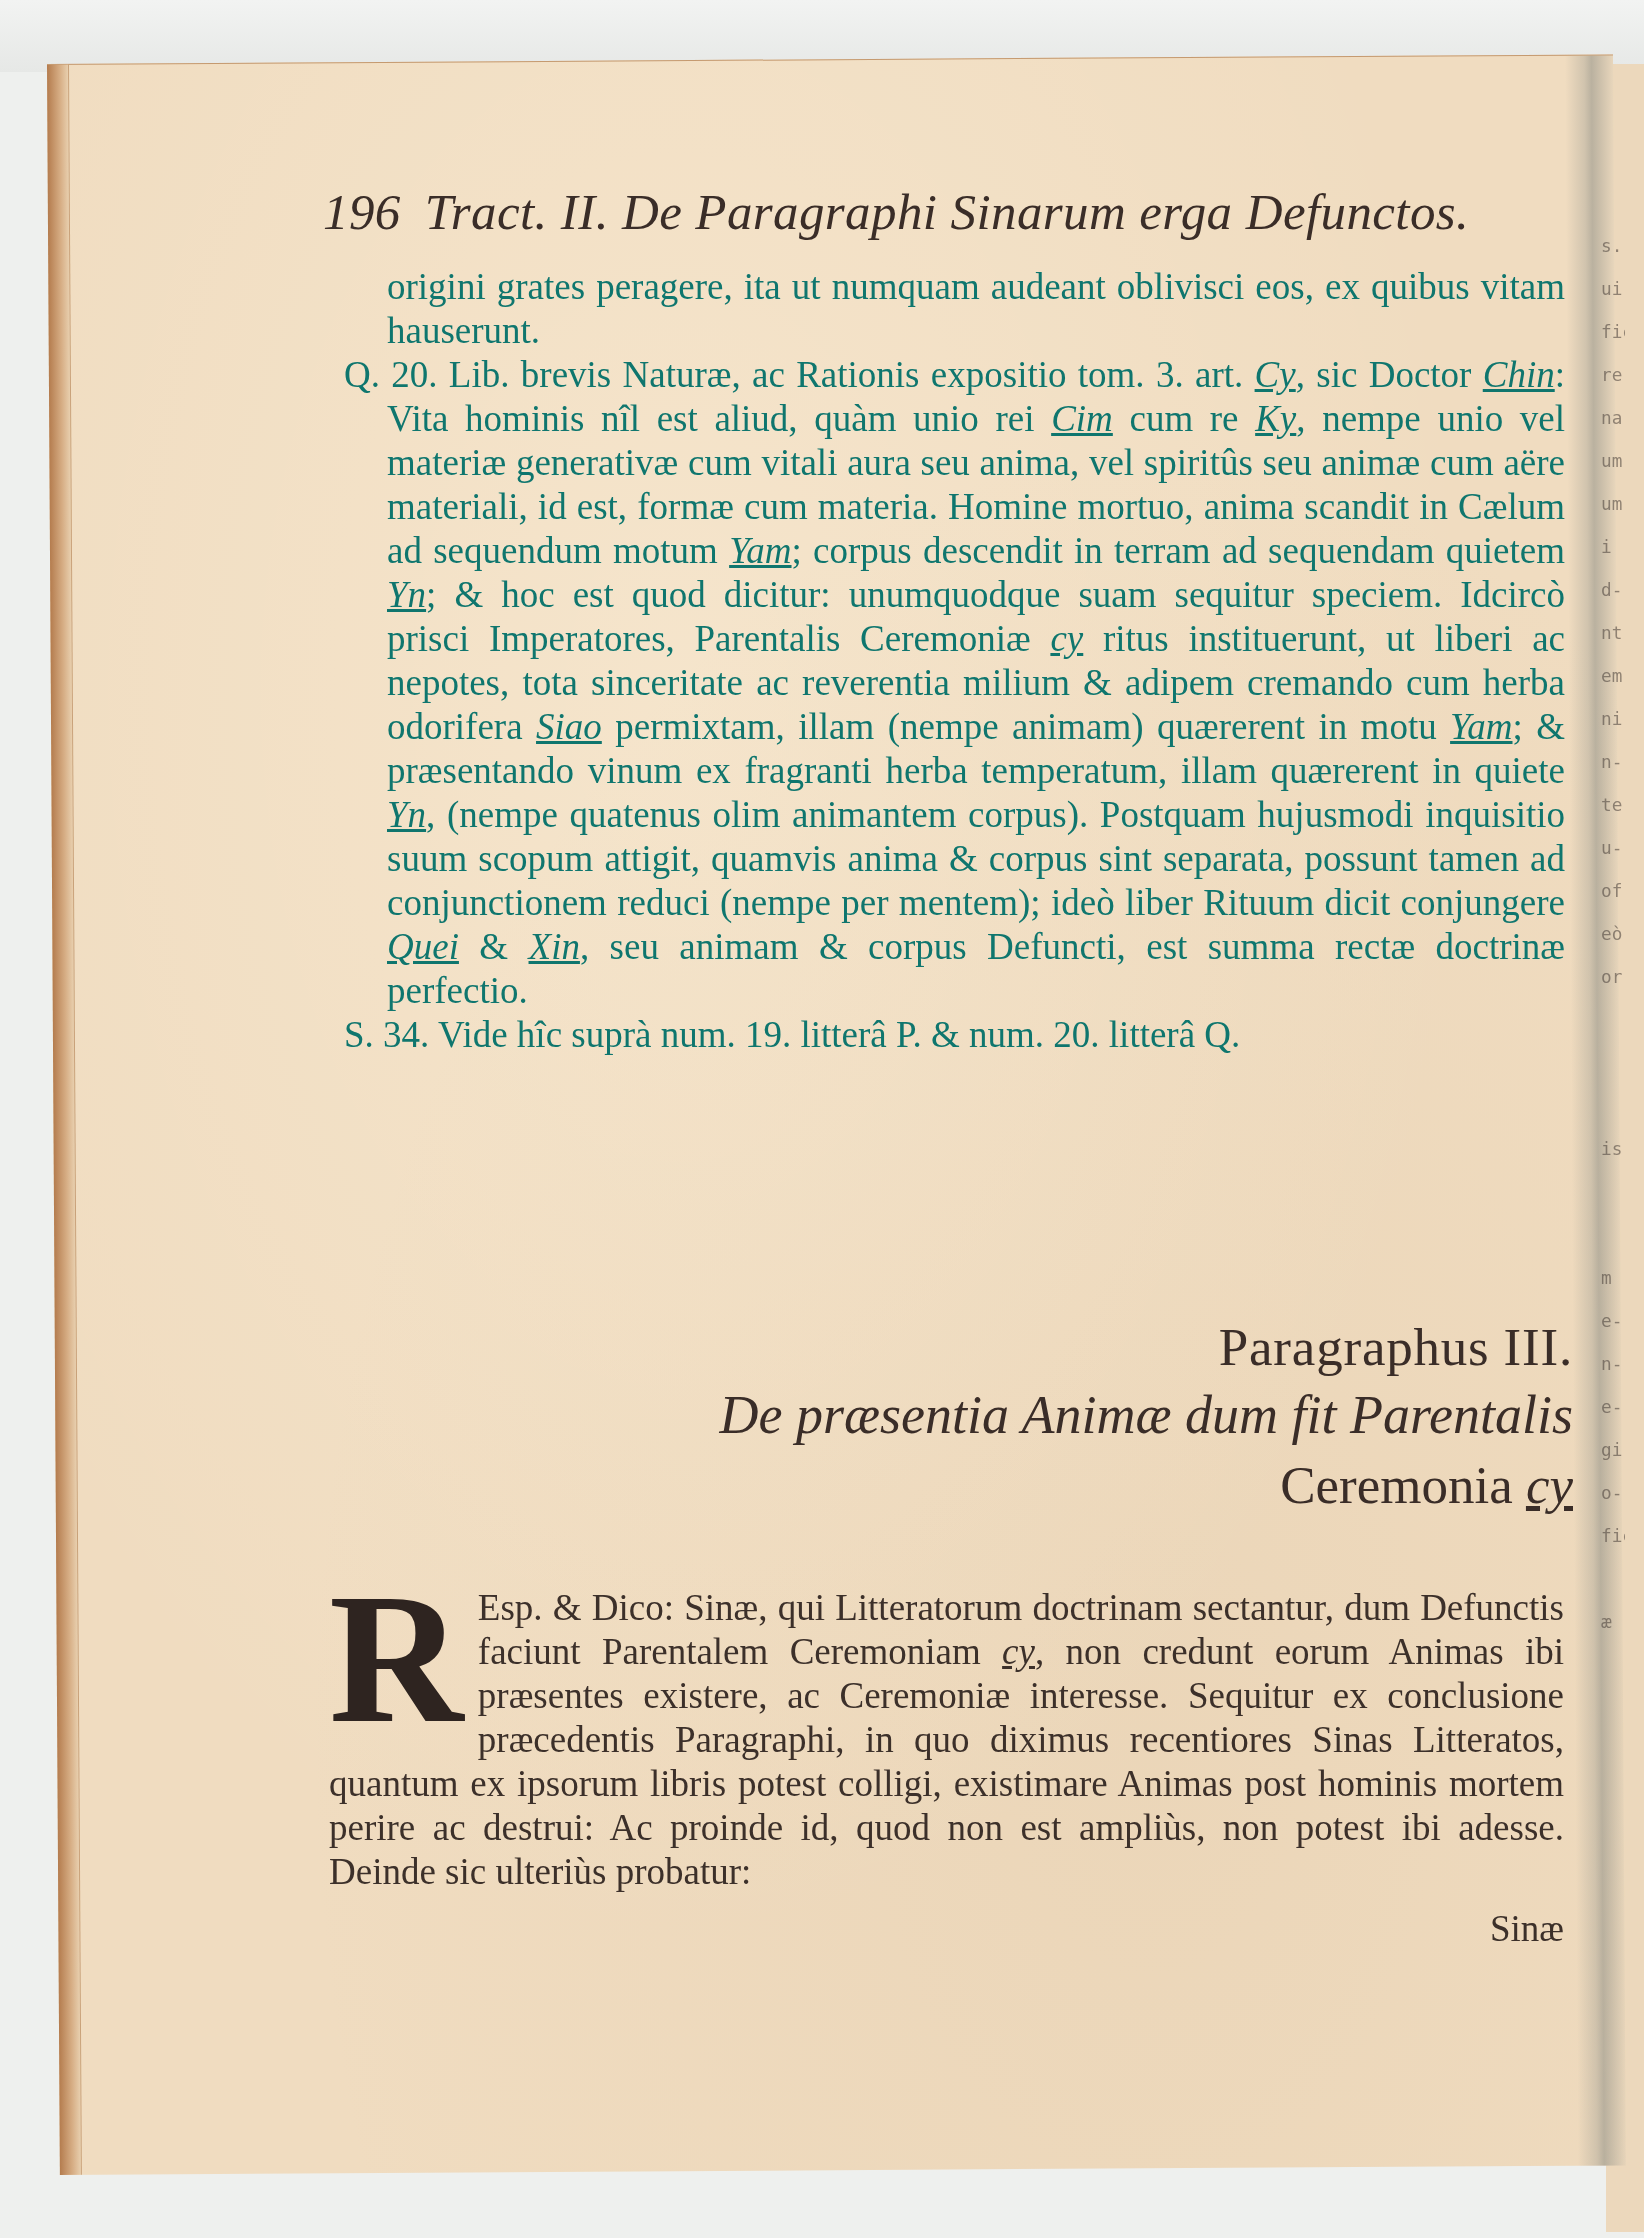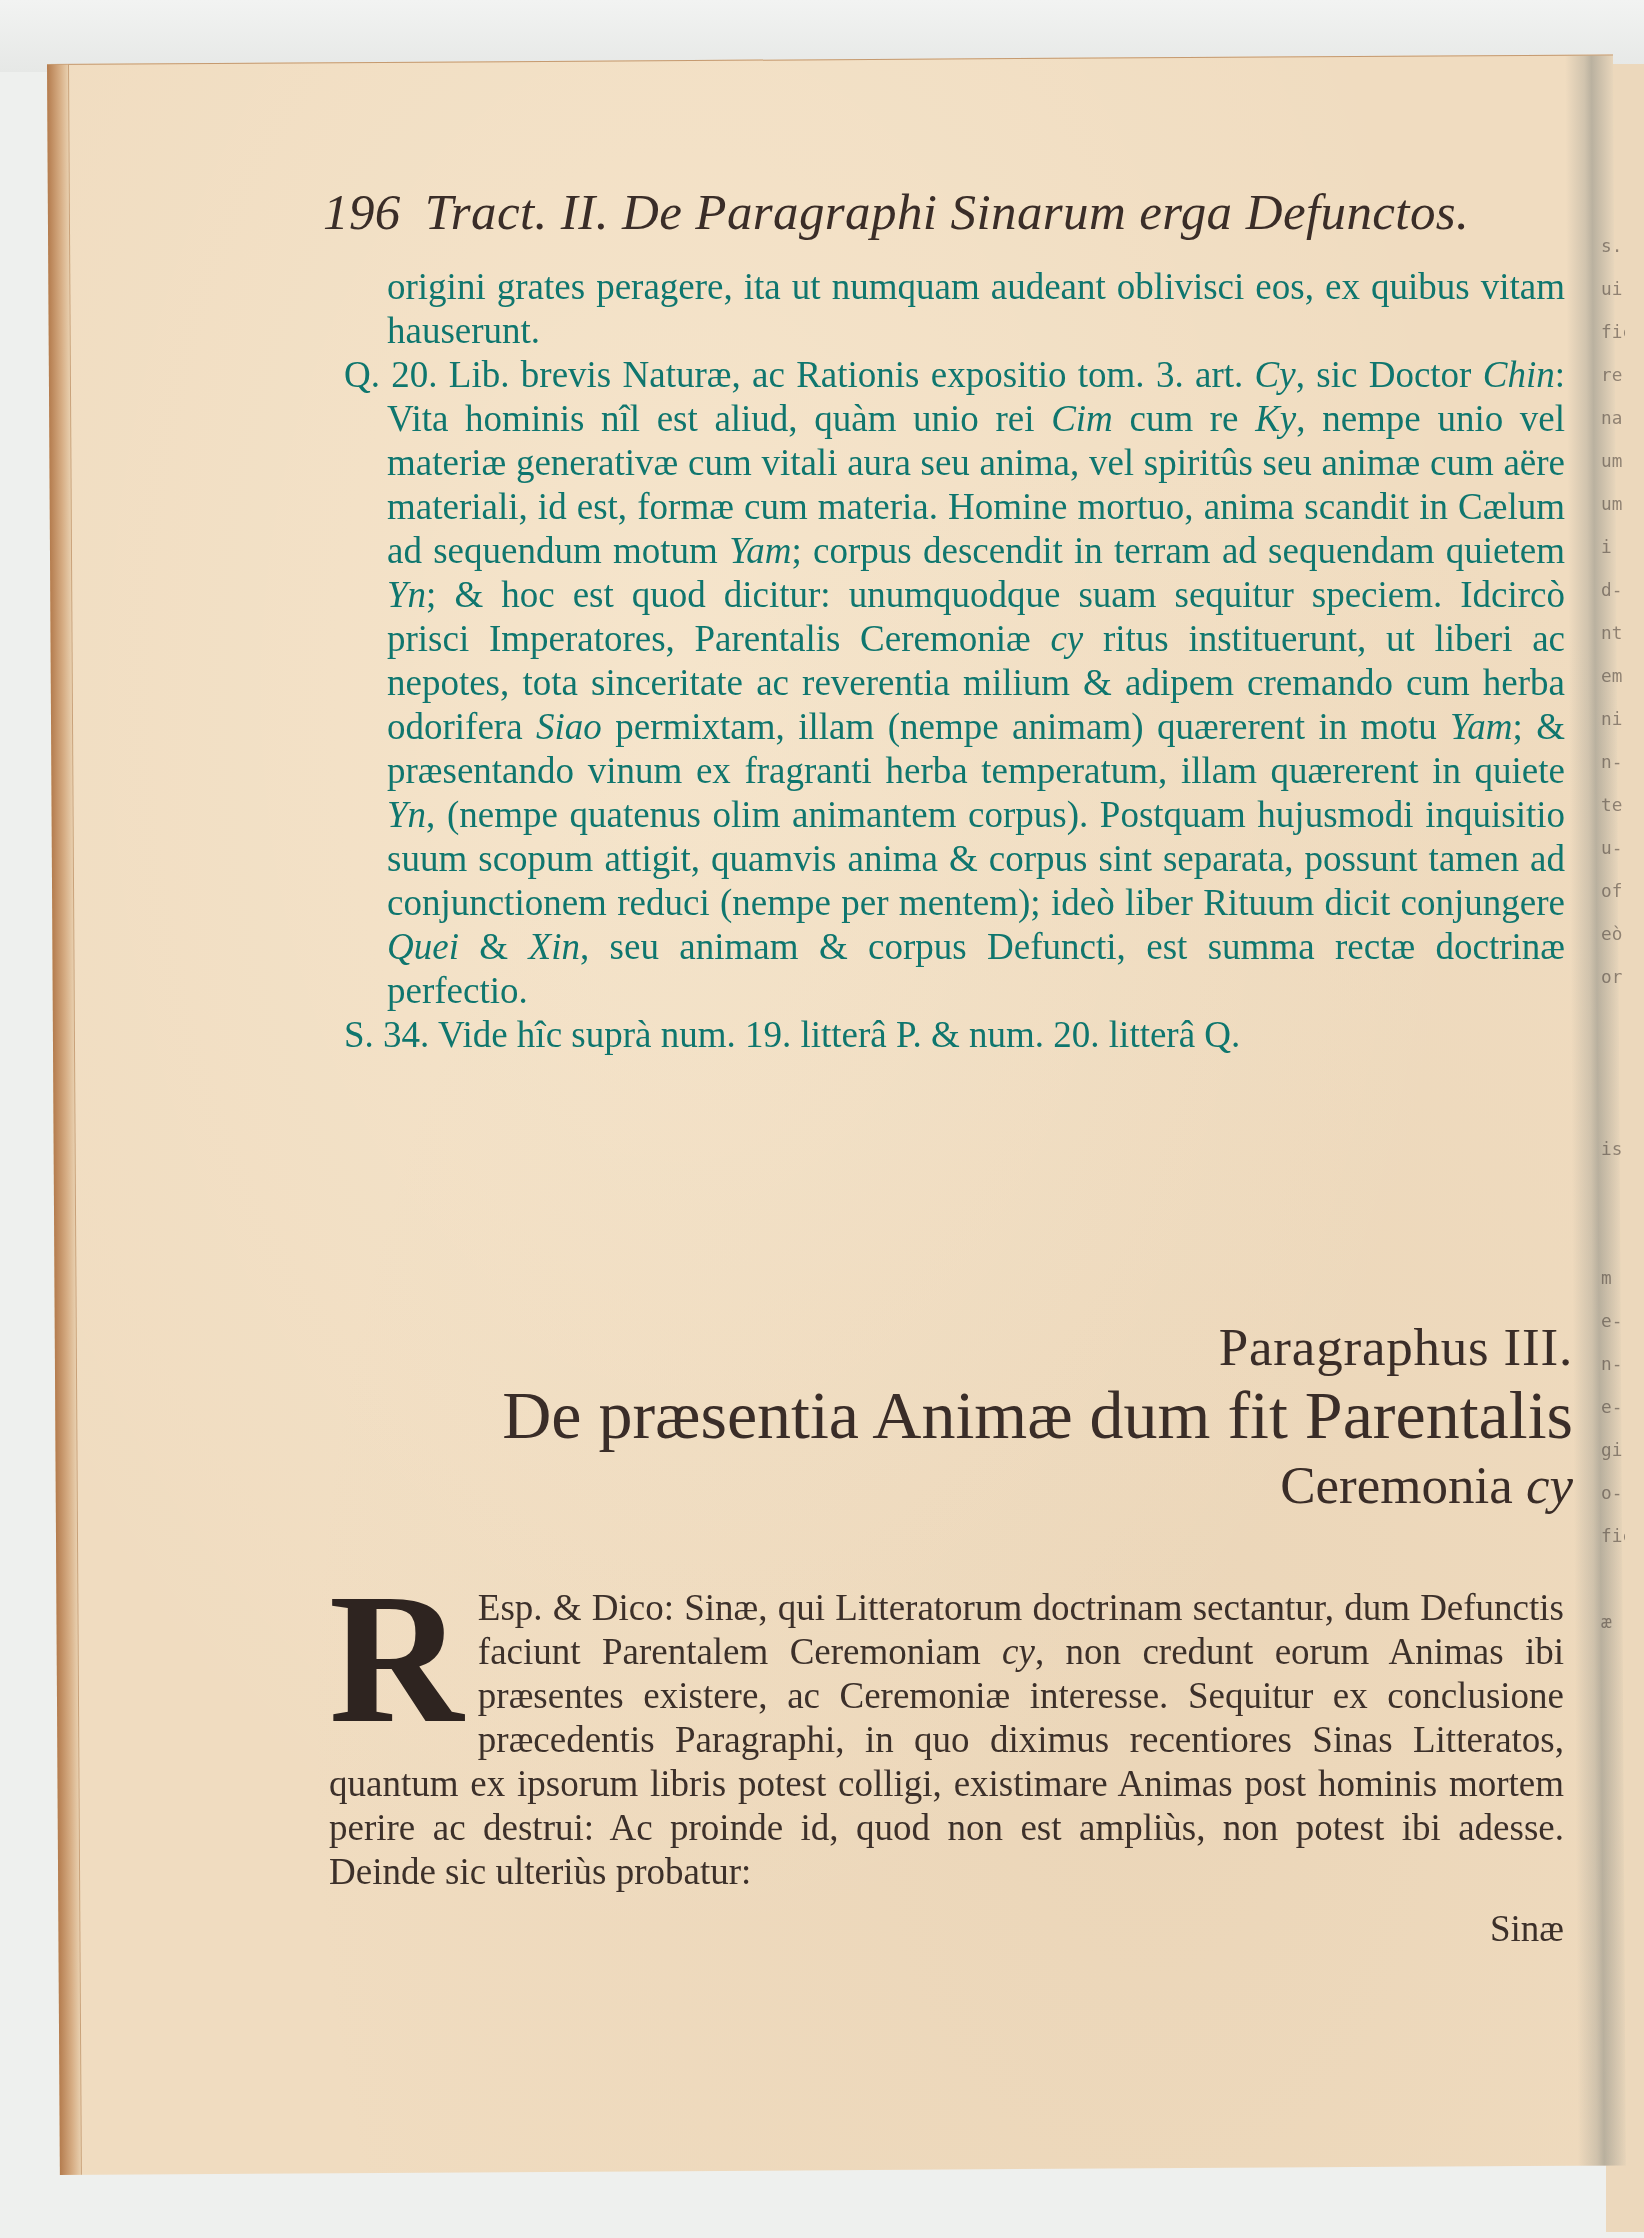--- a/index.html
+++ b/index.html
@@ -42,27 +42,27 @@
     color: #3a2d28;
   }
   .running-head .folio { margin-right: 11px; }
   .body-text {
     position: absolute; left: 344px; top: 265px; width: 1221px;
     font-size: 37px; line-height: 44px; text-align: justify; color: #0f766e;
   }
   .body-text p { margin: 0; }
   .body-text .entry { text-indent: -43px; padding-left: 43px; }
   .body-text .cont { padding-left: 43px; }
-  i { font-style: italic; }
+  i { font-style: italic; text-decoration: underline; }
   .heading {
     position: absolute; left: 352px; top: 1317px; width: 1221px; text-align: right;
     color: #3a2d28;
   }
   .heading .h-para { font-size: 53px; line-height: 61px; letter-spacing: 0.8px; }
-  .heading .h-title { font-size: 68px; line-height: 75px; }
+  .heading .h-title { font-size: 54px; line-height: 75px; font-style: italic; }
   .heading .h-sub { font-size: 53px; line-height: 64px; }
   .section {
     position: absolute; left: 329px; top: 1586px; width: 1235px;
     font-size: 37px; line-height: 44px; text-align: justify; color: #3c302a;
   }
   .dropcap {
     float: left; font-size: 186px; line-height: 141px; margin: 1.6px 14.5px 0 0;
     color: #2e2420; font-weight: bold;
   }
   .catchword {

